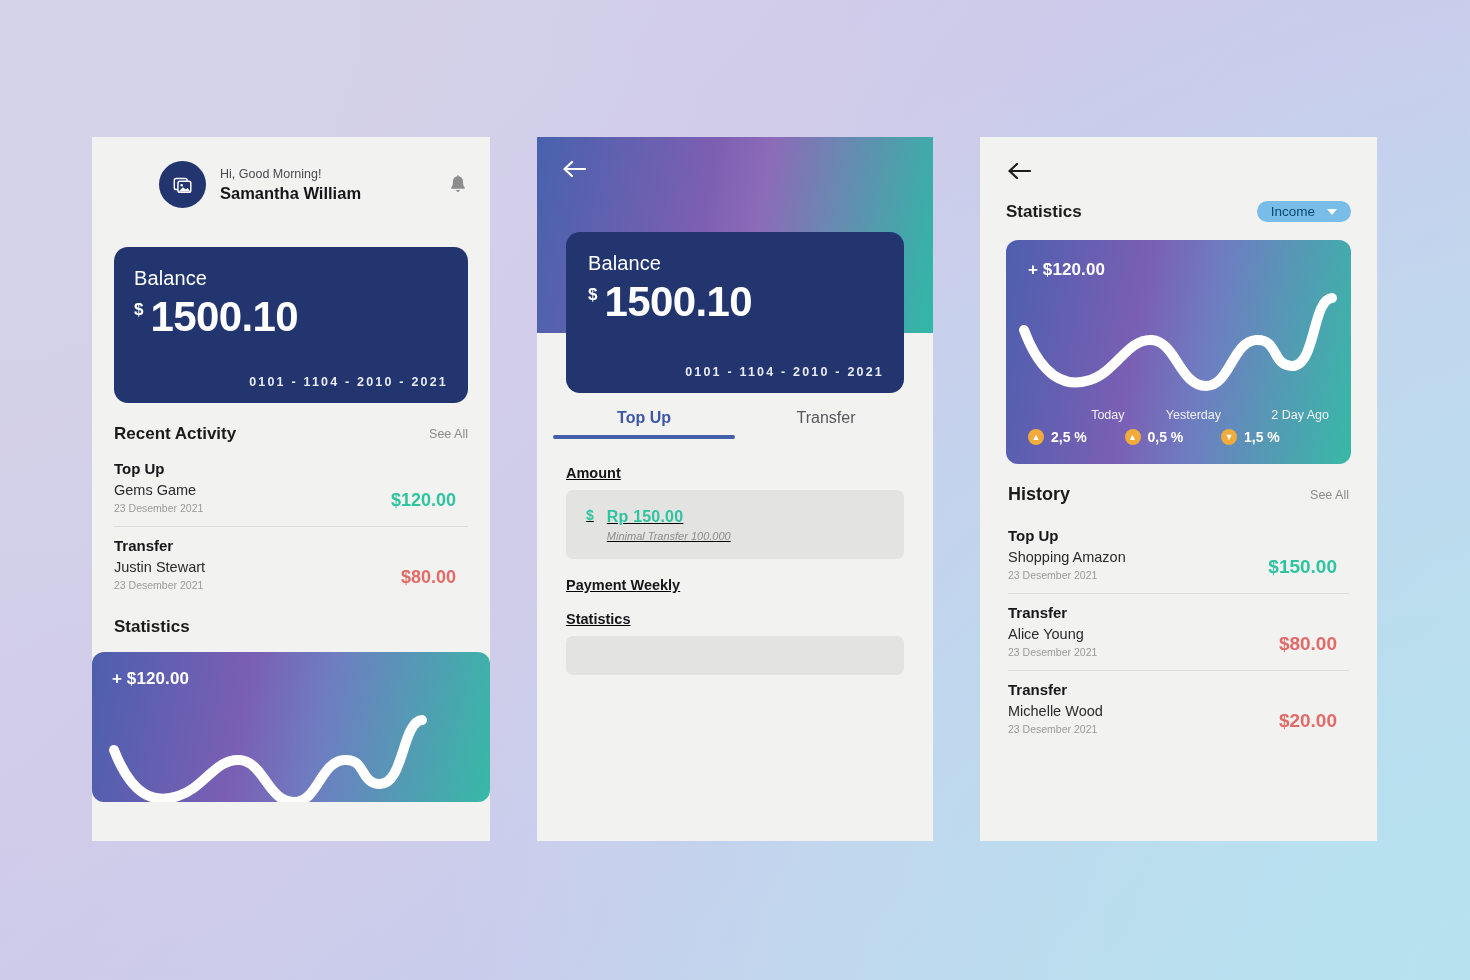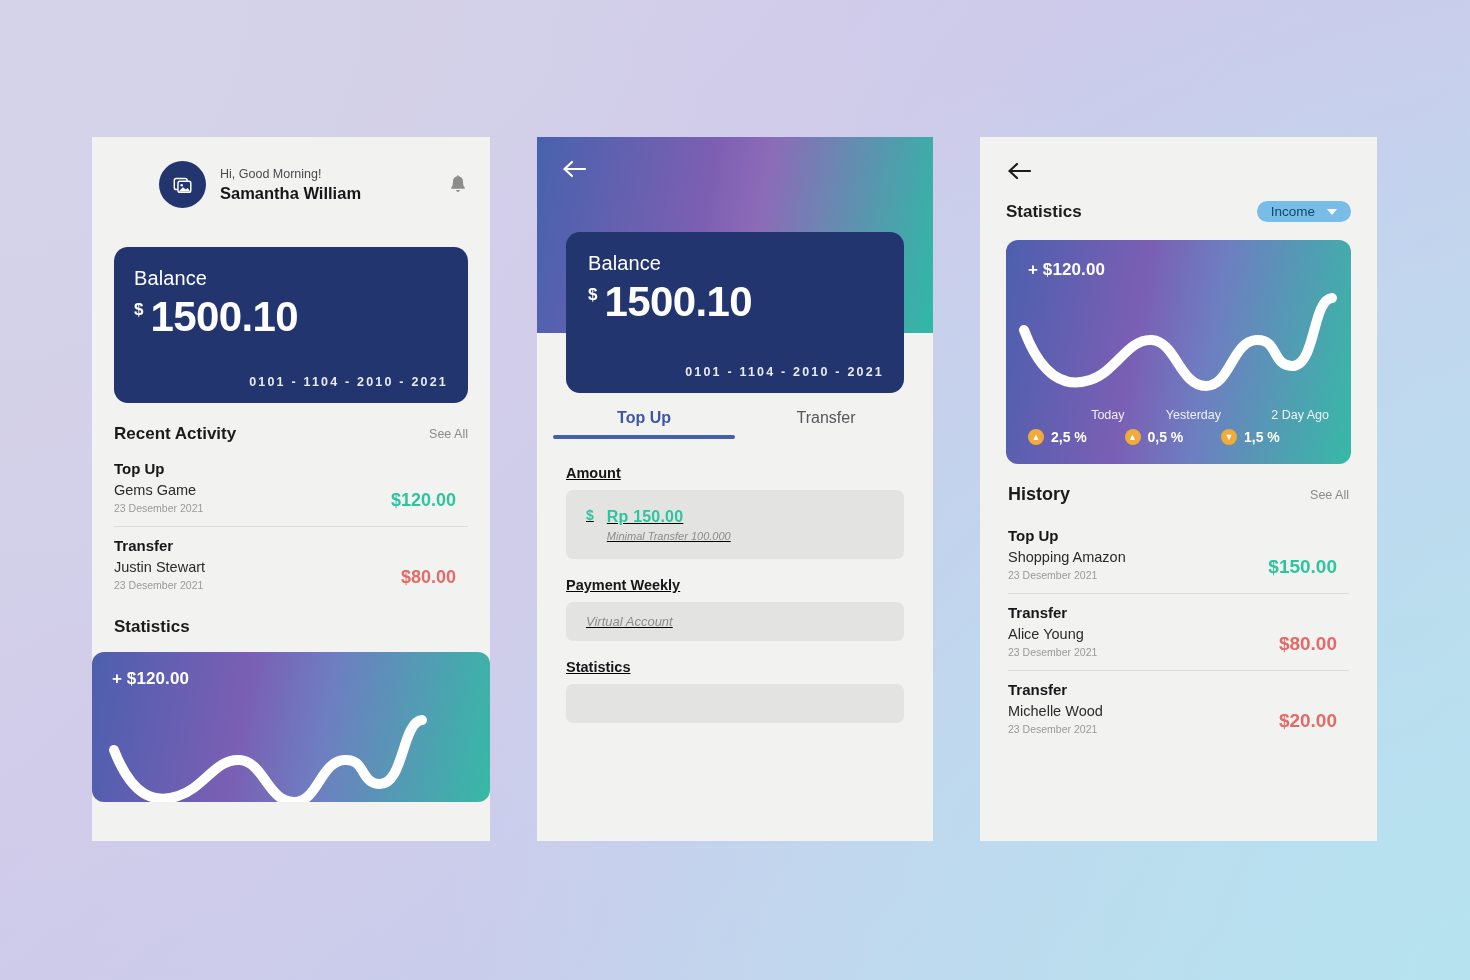--- a/index.html
+++ b/index.html
@@ -269,23 +269,20 @@
       <div class="field-label">Amount</div>
       <div class="field-box amount-box">
         <span class="amount-cur">$</span>
         <div class="amount-col">
           <div class="amount-val">Rp 150.00</div>
           <div class="amount-hint">Minimal Transfer 100.000</div>
         </div>
       </div>
 
       <div class="field-label" style="margin-top:18px">Payment Weekly</div>
-      <div class="field-box plain-box">
-        <span class="plain-ph">Virtual Account</span>
-      </div>
 
       <div class="field-label" style="margin-top:18px">Statistics</div>
       <div class="field-box plain-box">
         <span class="plain-ph"></span>
       </div>
     </div>
 
   </div>
 
   <div class="screen screen-3">

